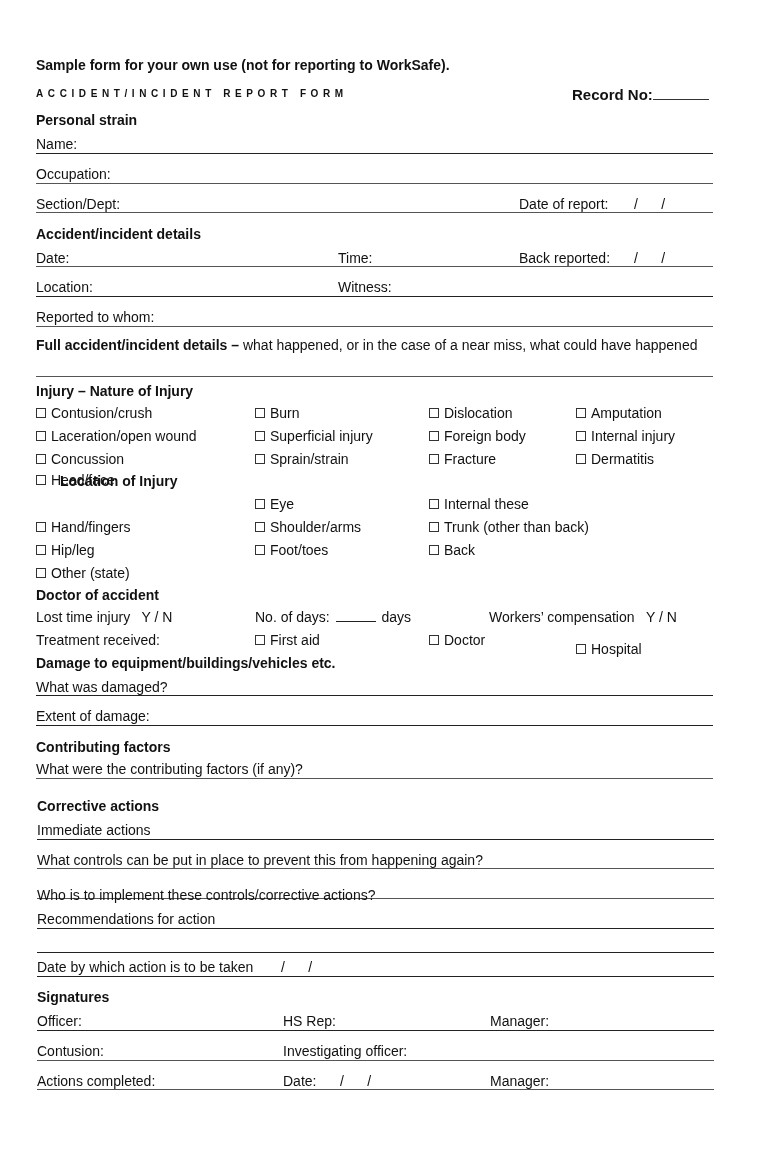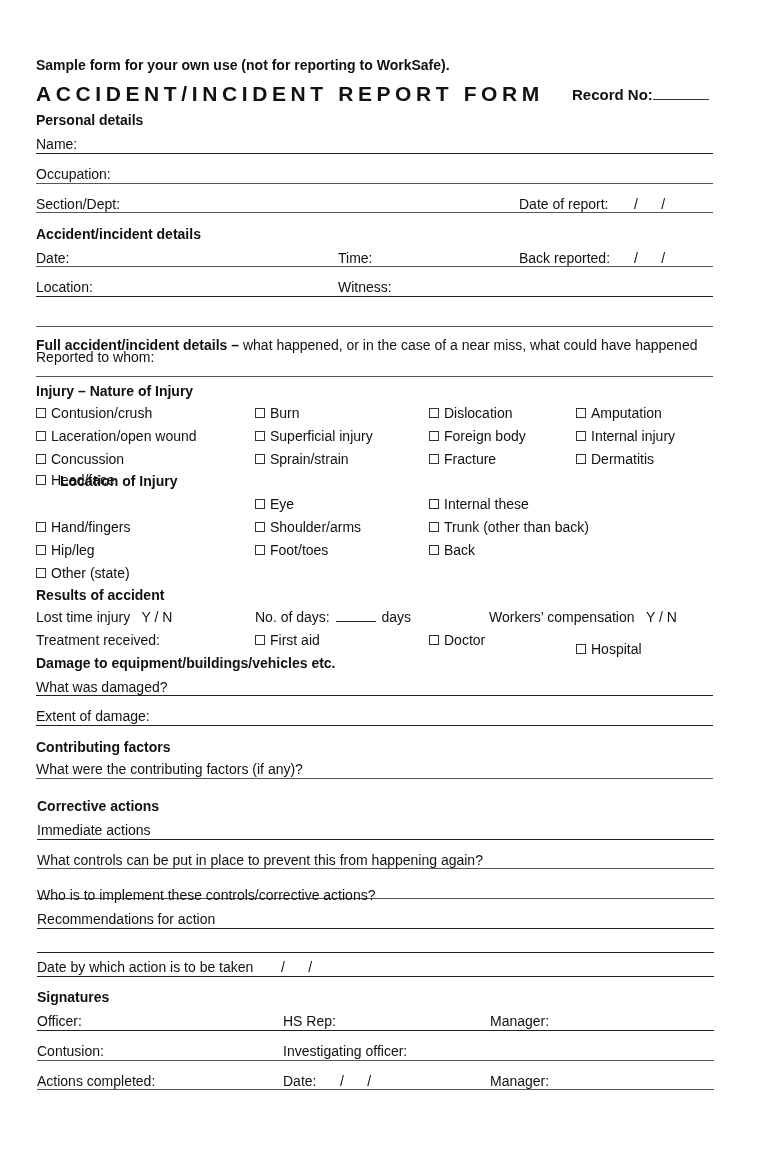--- a/index.html
+++ b/index.html
@@ -4,56 +4,56 @@
 <style>
   html, body { margin: 0; padding: 0; background: #ffffff; }
   body {
     width: 768px; height: 1150px; position: relative; overflow: hidden;
     font-family: "Liberation Sans", sans-serif; color: #111; font-size: 14px;
   }
   .abs { position: absolute; white-space: nowrap; line-height: 16px; }
   .b { font-weight: bold; }
   .hr { position: absolute; left: 36px; width: 677px; height: 0; border-top: 1.5px solid #222; }
   .hr.g { border-top-color: #555; }
-  .title { font-weight: bold; font-size: 21px; letter-spacing: 4.6px; }
+  .title { font-weight: bold; font-size: 10px; letter-spacing: 4.6px; }
   .cb { display: inline-block; width: 8px; height: 8px; border: 1px solid #333; margin-right: 5px; vertical-align: -0px; }
   .chk { position: absolute; white-space: nowrap; line-height: 16px; cursor: pointer; }
   .field { cursor: text; }
   .record-line { display: inline-block; width: 56px; border-bottom: 1.5px solid #333; height: 12px; vertical-align: baseline; }
   .days-line { display: inline-block; width: 40px; border-bottom: 1px solid #222; height: 12px; margin: 0 2px; }
 </style>
 </head>
 <body>
 
 <div class="abs b" style="left:36px;top:57px;">Sample form for your own use (not for reporting to WorkSafe).</div>
 <div class="abs title" style="left:36px;top:86px;">ACCIDENT/INCIDENT REPORT FORM</div>
 <div class="abs b field" style="left:572px;top:87px;font-size:15px;">
   <span>Record No:</span><span class="record-line"></span>
 </div>
 
-<div class="abs b" style="left:36px;top:112px;">Personal details</div>
+<div class="abs b" style="left:36px;top:112px;">Personal strain</div>
 <div class="abs field" style="left:36px;top:136px;">Name:</div>
 <div class="hr" style="top:153px;"></div>
 <div class="abs" style="left:36px;top:166px;">Occupation:</div>
 <div class="hr g" style="top:183px;"></div>
 <div class="abs" style="left:36px;top:196px;">Section/Dept:</div>
 <div class="abs" style="left:519px;top:196px;">Date of report:</div>
 <div class="abs" style="left:634px;top:196px;white-space:pre;">/      /</div>
 <div class="hr g" style="top:212px;"></div>
 
 <div class="abs b" style="left:36px;top:226px;">Accident/incident details</div>
 <div class="abs" style="left:36px;top:250px;">Date:</div>
 <div class="abs" style="left:338px;top:250px;">Time:</div>
 <div class="abs" style="left:519px;top:250px;">Back reported:</div>
 <div class="abs" style="left:634px;top:250px;white-space:pre;">/      /</div>
 <div class="hr g" style="top:266px;"></div>
 <div class="abs" style="left:36px;top:279px;">Location:</div>
 <div class="abs" style="left:338px;top:279px;">Witness:</div>
 <div class="hr" style="top:296px;"></div>
-<div class="abs" style="left:36px;top:309px;margin-top:40px;">Reported to whom:</div>
+<div class="abs" style="left:36px;top:309px;">Reported to whom:</div>
 <div class="hr g" style="top:326px;"></div>
 <div class="abs" style="left:36px;top:337px;">
   <span class="b">Full accident/incident details –</span><span> what happened, or in the case of a near miss, what could have happened</span>
 </div>
 <div class="hr g" style="top:376px;"></div>
 
 <div class="abs b" style="left:36px;top:383px;">Injury – Nature of Injury</div>
 <div id="nature-grid">
     <div class="chk" style="left: 36px; top: 405px;"><span class="cb"></span><span>Contusion/crush</span></div>
     <div class="chk" style="left: 255px; top: 405px;"><span class="cb"></span><span>Burn</span></div>
@@ -76,21 +76,21 @@
     <div class="chk" style="left: 429px; top: 496px;"><span class="cb"></span><span>Internal these</span></div>
     <div class="chk" style="left: 36px; top: 519px;"><span class="cb"></span><span>Hand/fingers</span></div>
     <div class="chk" style="left: 255px; top: 519px;"><span class="cb"></span><span>Shoulder/arms</span></div>
     <div class="chk" style="left: 429px; top: 519px;"><span class="cb"></span><span>Trunk (other than back)</span></div>
     <div class="chk" style="left: 36px; top: 542px;"><span class="cb"></span><span>Hip/leg</span></div>
     <div class="chk" style="left: 255px; top: 542px;"><span class="cb"></span><span>Foot/toes</span></div>
     <div class="chk" style="left: 429px; top: 542px;"><span class="cb"></span><span>Back</span></div>
     <div class="chk" style="left: 36px; top: 565px;"><span class="cb"></span><span>Other (state)</span></div>
   </div>
 
-<div class="abs b" style="left:36px;top:587px;">Results of accident</div>
+<div class="abs b" style="left:36px;top:587px;">Doctor of accident</div>
 <div class="abs" style="left:36px;top:609px;white-space:pre;">Lost time injury   Y / N</div>
 <div class="abs" style="left:255px;top:609px;">
   <span>No. of days:</span>
   <span class="days-line"></span>
   <span>days</span>
 </div>
 <div class="abs" style="left:489px;top:609px;white-space:pre;">Workers’ compensation   Y / N</div>
 <div class="abs" style="left:36px;top:632px;">Treatment received:</div>
 <div class="chk" style="left:255px;top:632px;"><span class="cb"></span><span>First aid</span></div>
 <div class="chk" style="left:429px;top:632px;"><span class="cb"></span><span>Doctor</span></div>

